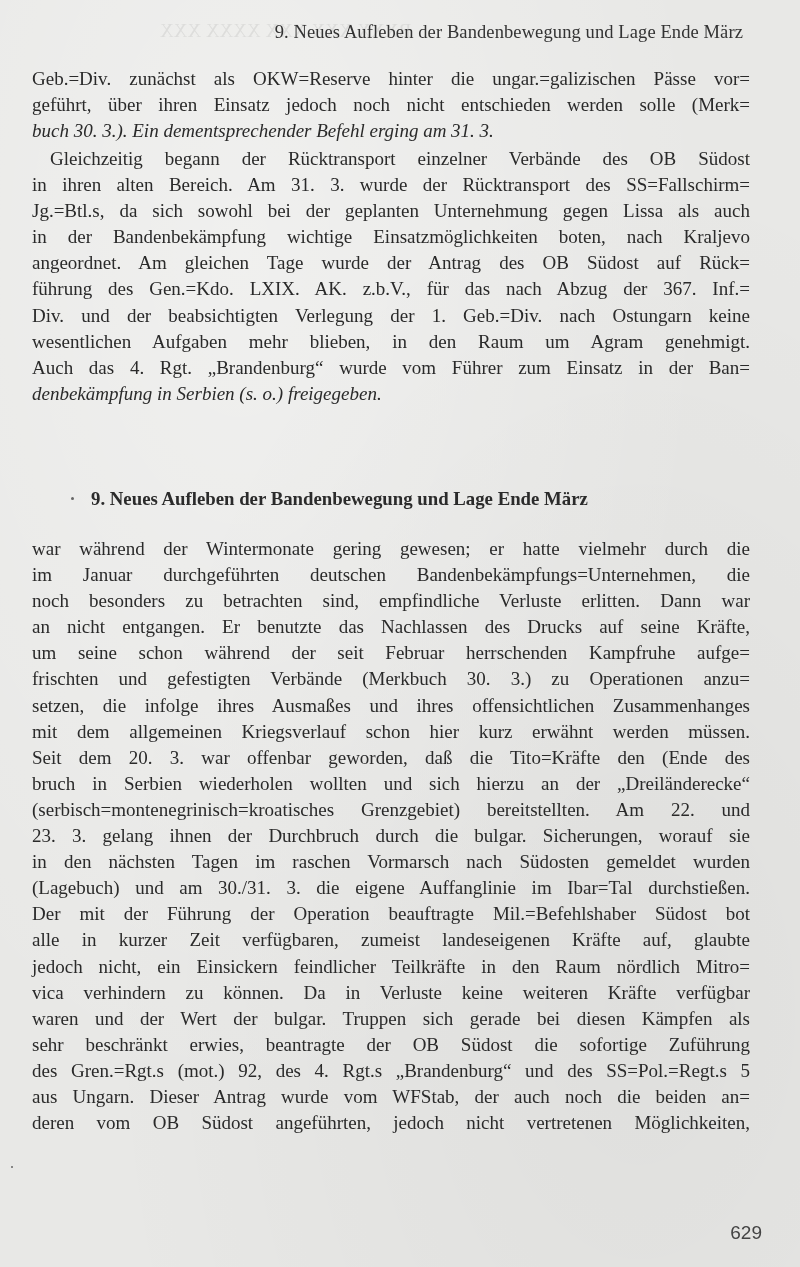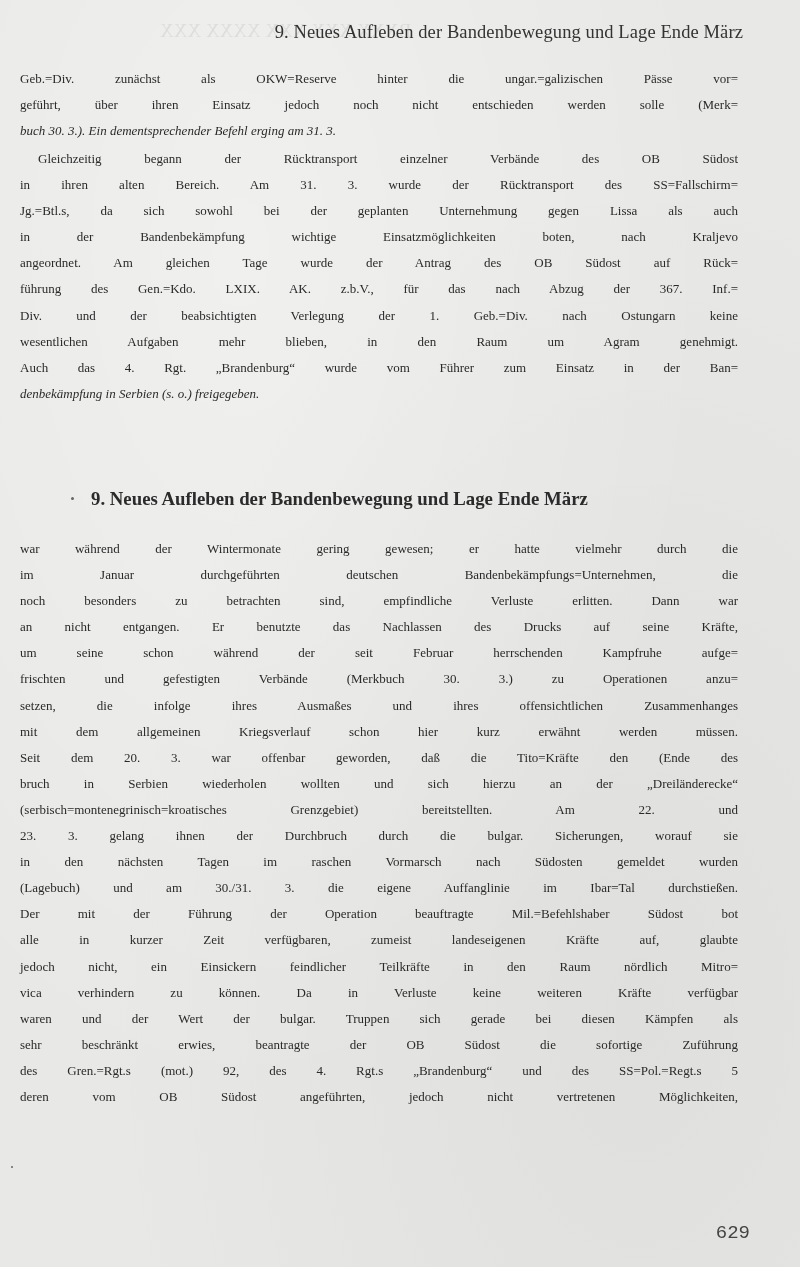--- a/index.html
+++ b/index.html
@@ -29,24 +29,24 @@
       top: 22px;
       right: 57px;
       font-family: "Liberation Serif", serif;
       font-size: 18.5px;
       letter-spacing: 0.1px;
       color: #333;
       white-space: nowrap;
     }
     .text-block {
       position: absolute;
-      left: 20px;
+      left: 32px;
       width: 718px;
       font-family: "Liberation Serif", serif;
-      font-size: 13px;
+      font-size: 19px;
       line-height: 26.1px;
       color: #2a2a2a;
     }
     .line {
       display: block;
       text-align: justify;
       text-align-last: justify;
       white-space: nowrap;
       height: 26.1px;
     }
@@ -69,22 +69,22 @@
     }
     .stray-mark {
       position: absolute;
       width: 3px; height: 3px;
       border-radius: 50%;
       background: #666;
     }
     .page-number {
       position: absolute;
       top: 1222px;
-      right: 50px;
-      font-family: Liberation Mono, monospace;
+      right: 38px;
+      font-family: Liberation Sans, sans-serif;
       font-size: 19px;
       color: #444;
     }
     .bleed {
       position: absolute;
       font-family: "Liberation Serif", serif;
       font-size: 19px;
       color: rgba(0,0,0,0.07);
       white-space: nowrap;
       pointer-events: none;
@@ -137,19 +137,20 @@
     <span class="line">23. 3. gelang ihnen der Durchbruch durch die bulgar. Sicherungen, worauf sie</span>
     <span class="line">in den nächsten Tagen im raschen Vormarsch nach Südosten gemeldet wurden</span>
     <span class="line">(Lagebuch) und am 30./31. 3. die eigene Auffanglinie im Ibar=Tal durchstießen.</span>
     <span class="line">Der mit der Führung der Operation beauftragte Mil.=Befehlshaber Südost bot</span>
     <span class="line">alle in kurzer Zeit verfügbaren, zumeist landeseigenen Kräfte auf, glaubte</span>
     <span class="line">jedoch nicht, ein Einsickern feindlicher Teilkräfte in den Raum nördlich Mitro=</span>
     <span class="line">vica verhindern zu können. Da in Verluste keine weiteren Kräfte verfügbar</span>
     <span class="line">waren und der Wert der bulgar. Truppen sich gerade bei diesen Kämpfen als</span>
     <span class="line">sehr beschränkt erwies, beantragte der OB Südost die sofortige Zuführung</span>
     <span class="line">des Gren.=Rgt.s (mot.) 92, des 4. Rgt.s „Brandenburg“ und des SS=Pol.=Regt.s 5</span>
+    <span class="line">aus Ungarn. Dieser Antrag wurde vom WFStab, der auch noch die beiden an=</span>
     <span class="line">deren vom OB Südost angeführten, jedoch nicht vertretenen Möglichkeiten,</span>
   </div>
 
   <span class="stray-mark" style="top:1166px; left:11px; width:2px; height:2px;"></span>
 
   <div class="page-number">629</div>
 </div>
 
 </body></html>

